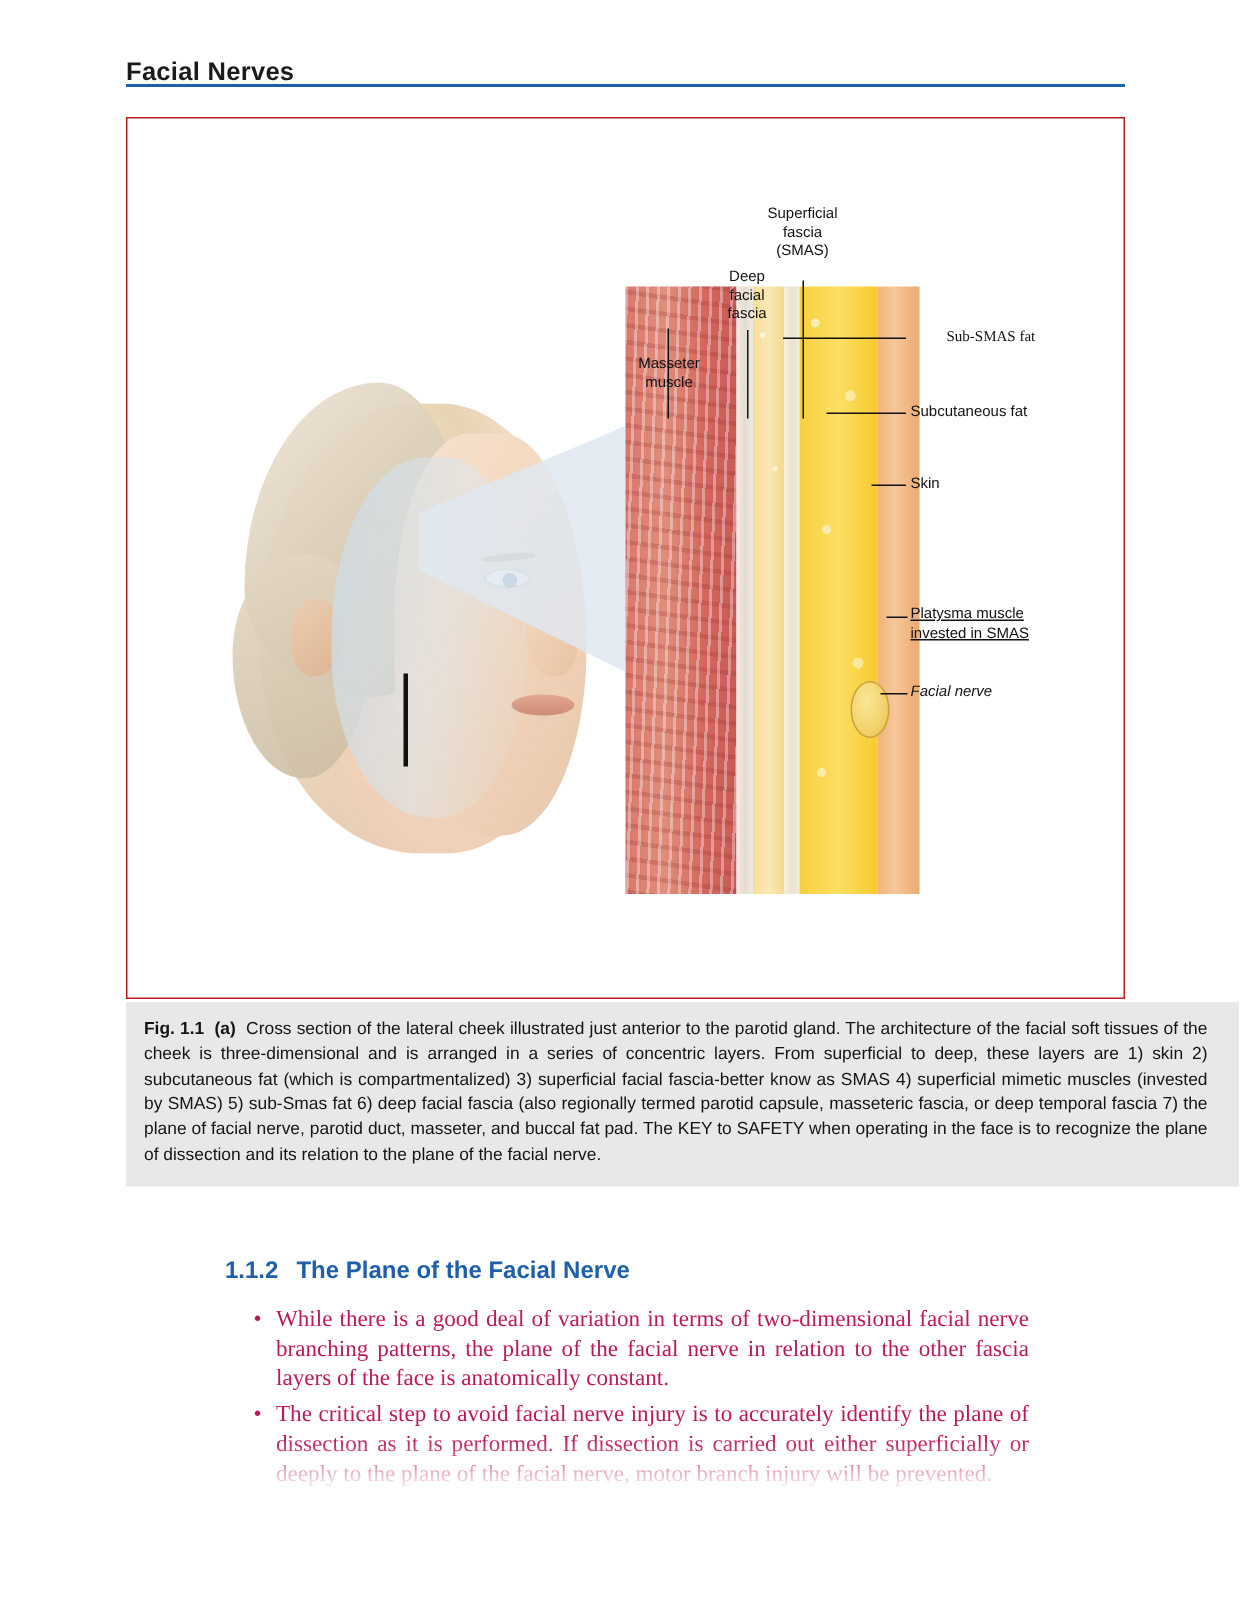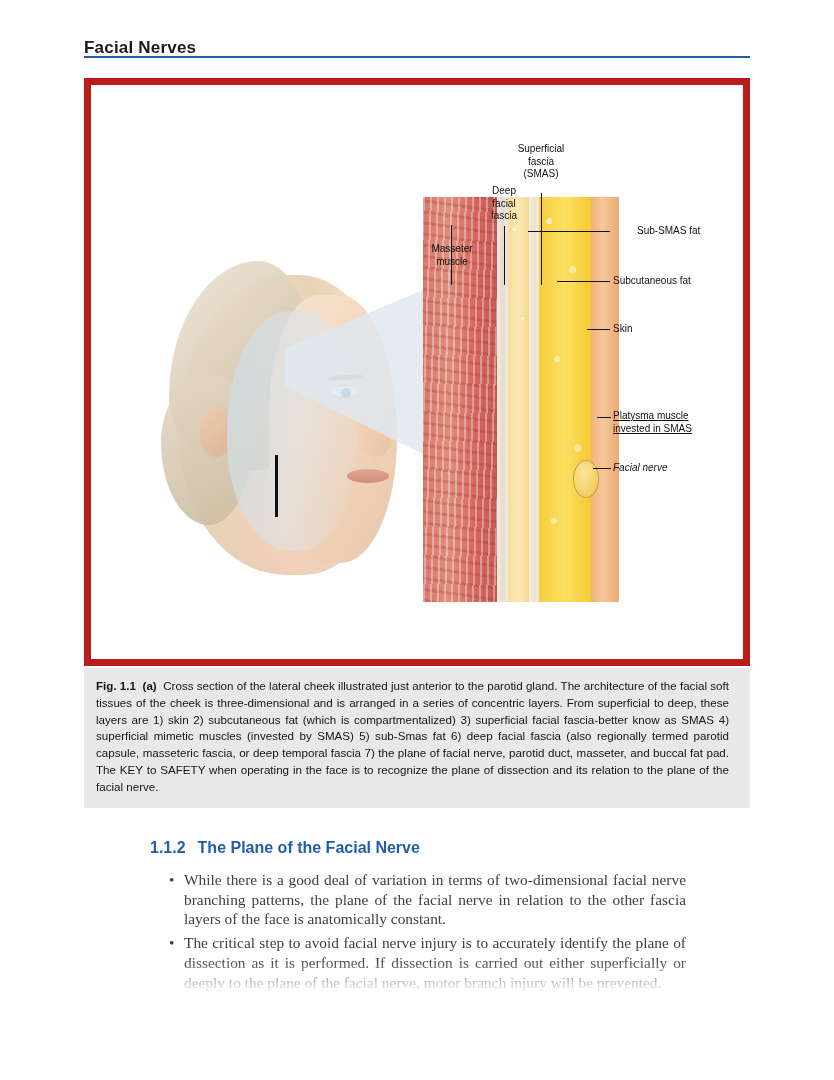--- a/index.html
+++ b/index.html
@@ -37,21 +37,21 @@
     background: #1f5fa9;
   }
 
   
   .figure-box {
     position: absolute;
     left: 84px;
     top: 78px;
     width: 666px;
     height: 588px;
-    border: 7px solid #b91c1c;
+    border: 1px solid #b91c1c;
     background: #ffffff;
     overflow: hidden;
   }
 
   .fig-canvas { position: absolute; inset: 0; }
 
   
   .face-wrap {
     position: absolute;
     left: 60px;
@@ -238,21 +238,21 @@
     text-align: center;
     font-size: 14.5px;
     color: #111111;
   }
 
   
   .caption-block {
     position: absolute;
     left: 84px;
     top: 668px;
-    width: 666px;
+    width: 742px;
     padding: 10px 21px 12px 12px;
     background: #e8e8e8;
     font-size: 11.6px;
     line-height: 1.45;
     color: #141414;
     text-align: justify;
   }
   .caption-block b { font-weight: bold; }
 
   
@@ -267,21 +267,21 @@
   .section-head .num { margin-right: 12px; }
 
   .bullets {
     position: absolute;
     left: 166px;
     top: 870px;
     width: 520px;
     font-family: "Liberation Serif", serif;
     font-size: 15.4px;
     line-height: 1.28;
-    color: #404040;
+    color: #be185d;
     text-align: justify;
   }
   .bullets li { margin-bottom: 4px; }
   ul.b { margin: 0; padding-left: 18px; list-style: none; }
   ul.b li { position: relative; }
   ul.b li::before {
     content: "•";
     position: absolute;
     left: -15px;
     top: 0;
@@ -352,21 +352,21 @@
 
       <div class="fig-label center" style="left:330px; top:110px; width:62px; white-space:pre-line;margin-top:48px;">Masseter
 muscle</div>
       <div class="lead" style="left:360px; top:140px; width:1px; height:60px;"></div>
 
       <div class="fig-label center" style="left:392px; top:100px; width:42px; white-space:pre-line;">Deep
 facial
 fascia</div>
       <div class="lead" style="left:413px; top:141px; width:1px; height:59px;"></div>
 
-      <div class="fig-label" style="left:546px; top:140px;">Sub-SMAS fat</div>
+      <div class="fig-label" style="left:546px; top:140px;font-family:Liberation Serif, serif;">Sub-SMAS fat</div>
       <div class="lead" style="left:437px; top:146px; width:82px; height:1px;"></div>
 
       <div class="fig-label" style="left:522px; top:190px;">Subcutaneous fat</div>
       <div class="lead" style="left:466px; top:196px; width:53px; height:1px;"></div>
 
       <div class="fig-label" style="left:522px; top:238px;">Skin</div>
       <div class="lead" style="left:496px; top:244px; width:23px; height:1px;"></div>
 
       <div class="fig-label" style="left:522px; top:325px; white-space:pre-line;text-decoration:underline;">Platysma muscle
 invested in SMAS</div>

